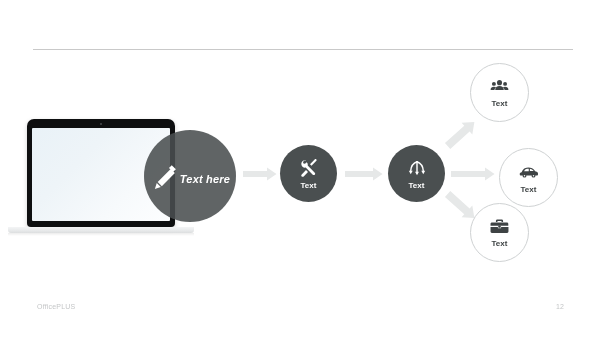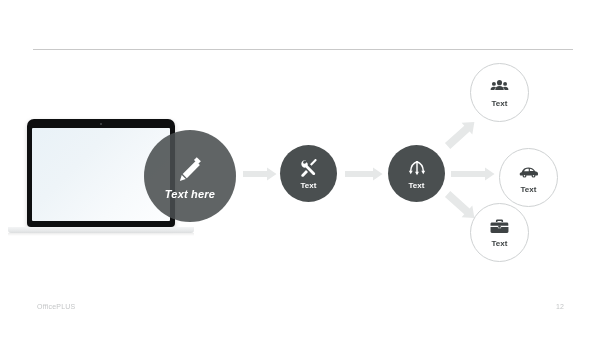--- a/index.html
+++ b/index.html
@@ -98,21 +98,21 @@
   }
   .circle-hero {
     position: absolute;
     left: 144px;
     top: 130px;
     width: 92px;
     height: 92px;
     border-radius: 50%;
     background: rgba(74, 79, 80, 0.88);
     display: flex;
-    flex-direction: column;
+    flex-direction: row;
     align-items: center;
     justify-content: center;
     color: #ffffff;
   }
   .hero-label {
     font-size: 11px;
     font-weight: bold;
     font-style: italic;
     color: #ffffff;
     margin-top: 5px;

